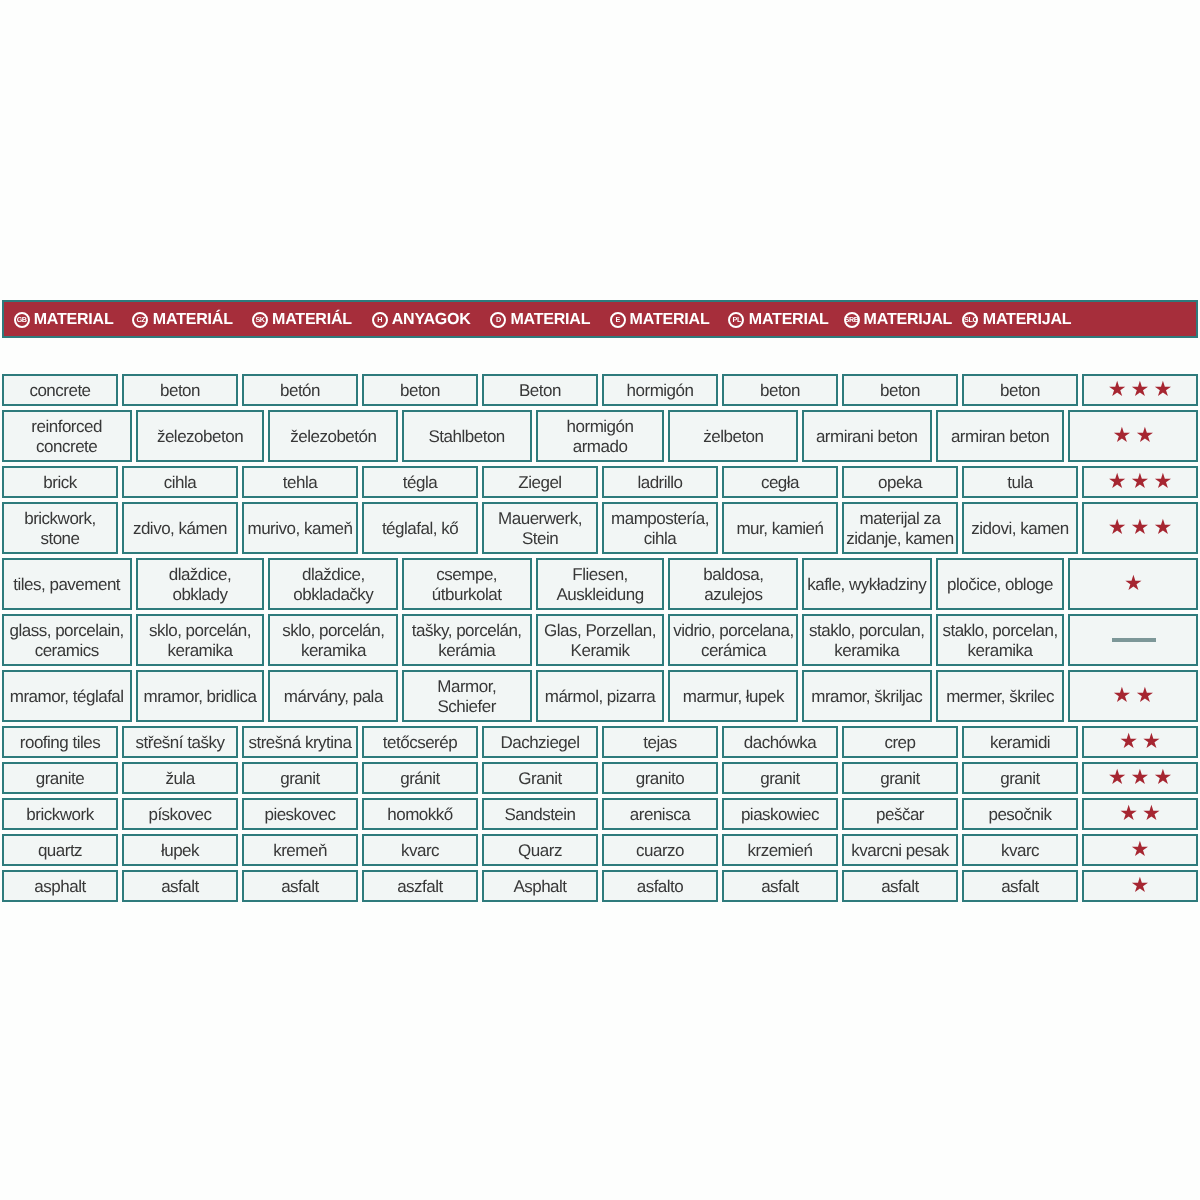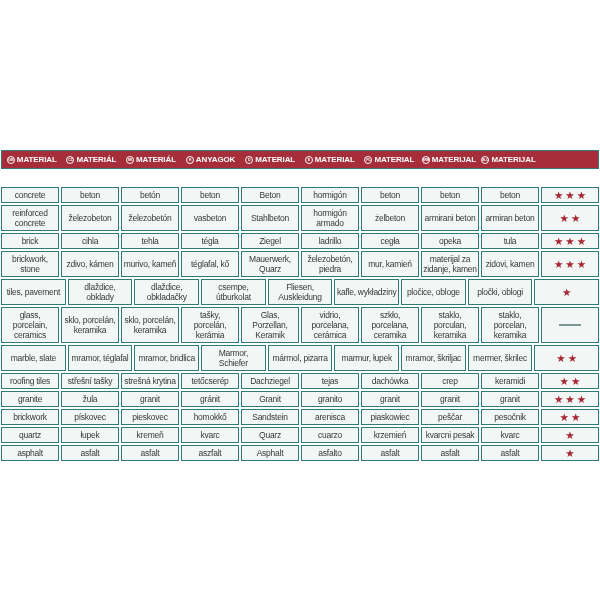--- a/index.html
+++ b/index.html
@@ -150,21 +150,20 @@
         <div class="tcell">beton</div>
         <div class="tcell">beton</div>
         <div class="tcell">
           <span class="stars">★★★</span>
         </div>
       </div>
       <div class="trow">
         <div class="tcell">reinforced concrete</div>
         <div class="tcell">železobeton</div>
         <div class="tcell">železobetón</div>
-        <div class="tcell">vasbeton</div>
         <div class="tcell">Stahlbeton</div>
         <div class="tcell">hormigón armado</div>
         <div class="tcell">żelbeton</div>
         <div class="tcell">armirani beton</div>
         <div class="tcell">armiran beton</div>
         <div class="tcell">
           <span class="stars">★★</span>
         </div>
       </div>
       <div class="trow">
@@ -179,60 +178,59 @@
         <div class="tcell">tula</div>
         <div class="tcell">
           <span class="stars">★★★</span>
         </div>
       </div>
       <div class="trow">
         <div class="tcell">brickwork, stone</div>
         <div class="tcell">zdivo, kámen</div>
         <div class="tcell">murivo, kameň</div>
         <div class="tcell">téglafal, kő</div>
-        <div class="tcell">Mauerwerk, Quarz</div>
-        <div class="tcell">železobetón, piedra</div>
+        <div class="tcell">Mauerwerk, Stein</div>
+        <div class="tcell">mampostería, cihla</div>
         <div class="tcell">mur, kamień</div>
         <div class="tcell">materijal za zidanje, kamen</div>
         <div class="tcell">zidovi, kamen</div>
         <div class="tcell">
           <span class="stars">★★★</span>
         </div>
       </div>
       <div class="trow">
         <div class="tcell">tiles, pavement</div>
         <div class="tcell">dlaždice, obklady</div>
         <div class="tcell">dlaždice, obkladačky</div>
         <div class="tcell">csempe, útburkolat</div>
         <div class="tcell">Fliesen, Auskleidung</div>
+        <div class="tcell">baldosa, azulejos</div>
         <div class="tcell">kafle, wykładziny</div>
         <div class="tcell">pločice, obloge</div>
-        <div class="tcell">pločki, oblogi</div>
         <div class="tcell">
           <span class="stars">★</span>
         </div>
       </div>
       <div class="trow">
         <div class="tcell">glass, porcelain, ceramics</div>
         <div class="tcell">sklo, porcelán, keramika</div>
         <div class="tcell">sklo, porcelán, keramika</div>
         <div class="tcell">tašky, porcelán, kerámia</div>
         <div class="tcell">Glas, Porzellan, Keramik</div>
         <div class="tcell">vidrio, porcelana, cerámica</div>
-        <div class="tcell">szkło, porcelana, ceramika</div>
         <div class="tcell">staklo, porculan, keramika</div>
         <div class="tcell">staklo, porcelan, keramika</div>
         <div class="tcell">
           <span class="no-rating-dash"></span>
         </div>
       </div>
       <div class="trow">
-        <div class="tcell">marble, slate</div>
         <div class="tcell">mramor, téglafal</div>
         <div class="tcell">mramor, bridlica</div>
+        <div class="tcell">márvány, pala</div>
         <div class="tcell">Marmor, Schiefer</div>
         <div class="tcell">mármol, pizarra</div>
         <div class="tcell">marmur, łupek</div>
         <div class="tcell">mramor, škriljac</div>
         <div class="tcell">mermer, škrilec</div>
         <div class="tcell">
           <span class="stars">★★</span>
         </div>
       </div>
       <div class="trow">

